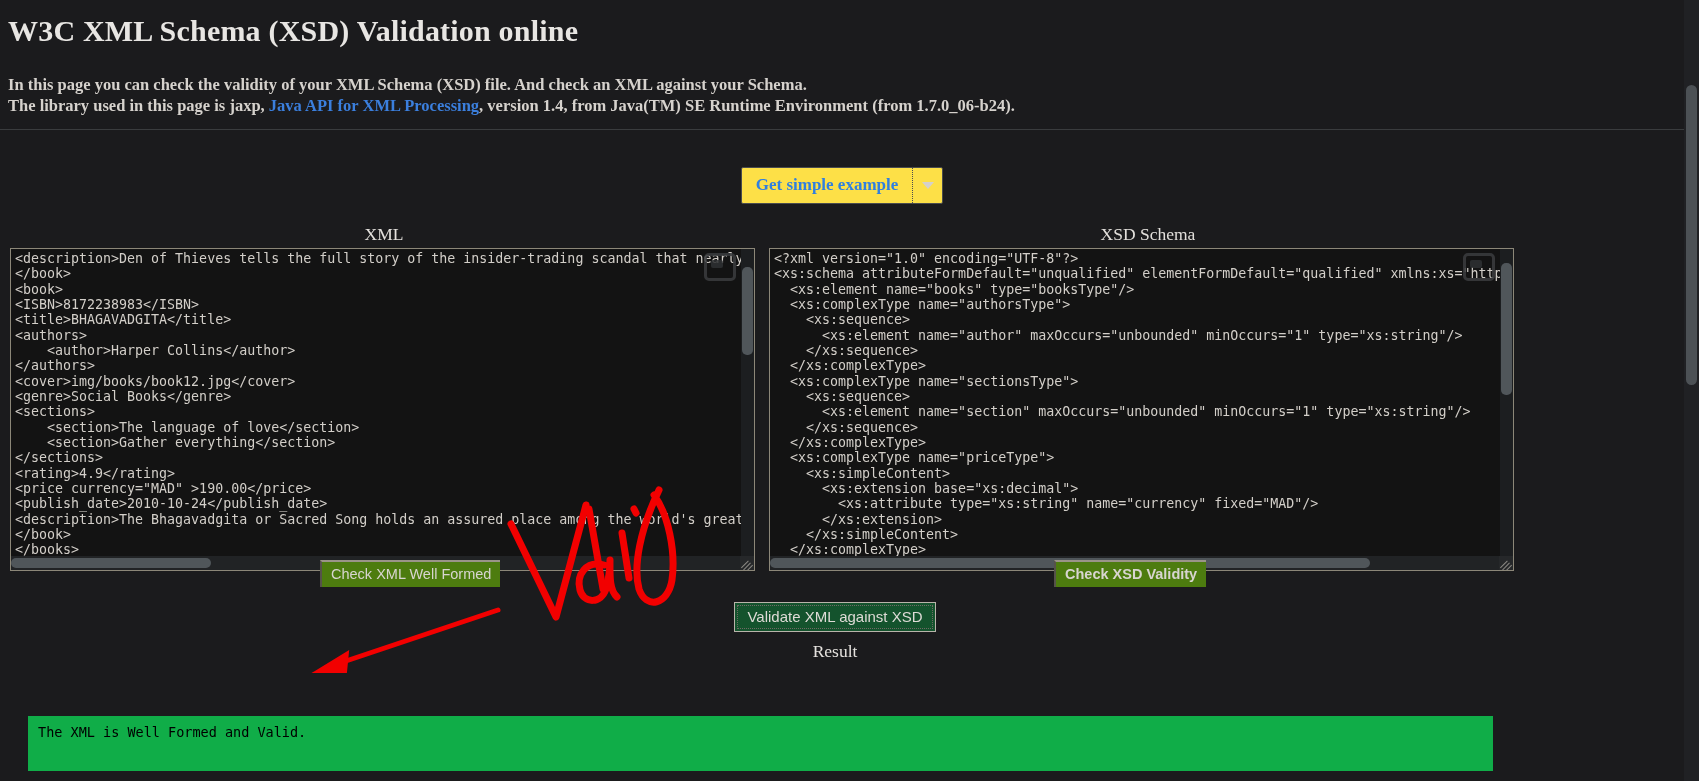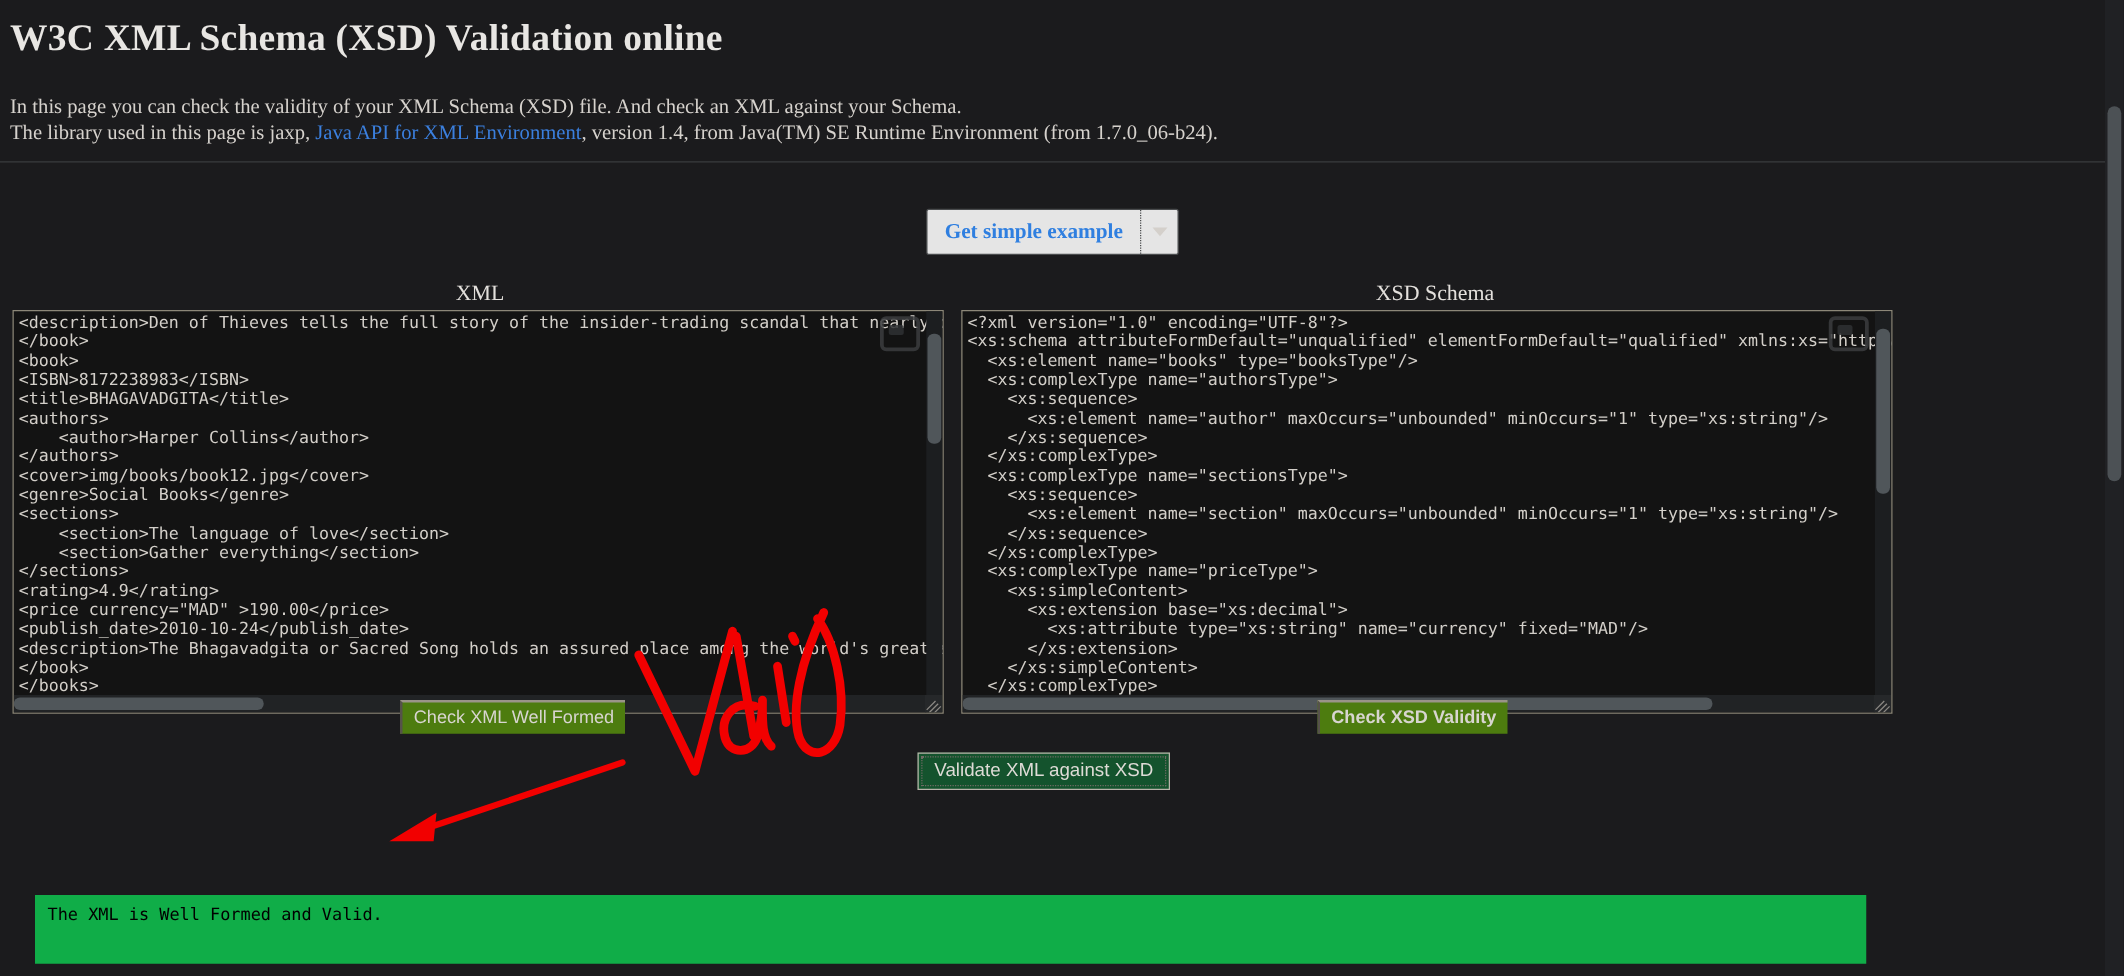--- a/index.html
+++ b/index.html
@@ -43,20 +43,21 @@
     font-weight: bold;
     letter-spacing: .2px;
     color: #e8e6e3;
   }
   .intro {
     padding: 0 0 0 8px;
     margin-top: 26px;
     font-size: 16.5px;
     line-height: 21px;
     color: #d6d2cd;
+    font-weight: bold;
   }
   .intro a {
     color: #3b7fdd;
     text-decoration: none;
   }
   hr.divider {
     border: 0;
     border-top: 1px solid #3a3c3e;
     margin: 13px 0 0 0;
   }
@@ -64,21 +65,21 @@
   
   .example-row {
     margin-top: 37px;
     display: flex;
     justify-content: center;
   }
   .btn-group {
     display: inline-flex;
     align-items: stretch;
     border: 1px solid #4a4c4e;
-    background: #e5e5e5;
+    background: #fde047;
     border-radius: 2px;
   }
   .btn-example {
     padding: 7px 14px 8px 14px;
     font-family: "Liberation Serif", serif;
     font-size: 17px;
     font-weight: bold;
     color: #2f7fe0;
     background: transparent;
     border: 0;
@@ -288,21 +289,21 @@
 </style>
 </head>
 <body>
 
 <div id="page">
 
   <h1 class="title">W3C XML Schema (XSD) Validation online</h1>
 
   <div class="intro">
     <div>In this page you can check the validity of your XML Schema (XSD) file. And check an XML against your Schema.</div>
-    <div><span>The library used in this page is jaxp, </span><a href="#">Java API for XML Environment</a><span>, version 1.4, from Java(TM) SE Runtime Environment (from 1.7.0_06-b24).</span></div>
+    <div><span>The library used in this page is jaxp, </span><a href="#">Java API for XML Processing</a><span>, version 1.4, from Java(TM) SE Runtime Environment (from 1.7.0_06-b24).</span></div>
   </div>
 
   <hr class="divider">
 
   <div class="example-row">
     <div class="btn-group">
       <button class="btn-example">Get simple example</button>
       <button class="btn-caret">
           <span class="caret"></span>
         </button>
@@ -388,20 +389,21 @@
 
   <div class="check-row">
     <button class="btn-flat" id="btn-check-xml">Check XML Well Formed</button>
     <button class="btn-flat" id="btn-check-xsd">Check XSD Validity</button>
   </div>
 
   <div class="validate-row">
     <button id="btn-validate">Validate XML against XSD</button>
   </div>
 
+  <div class="result-label">Result</div>
 
   <div id="result-box">
     <div id="result-text">The XML is Well Formed and Valid.</div>
   </div>
 
 </div>
 
 <div id="win-scrollbar">
   <div class="thumb"></div>
 </div>

